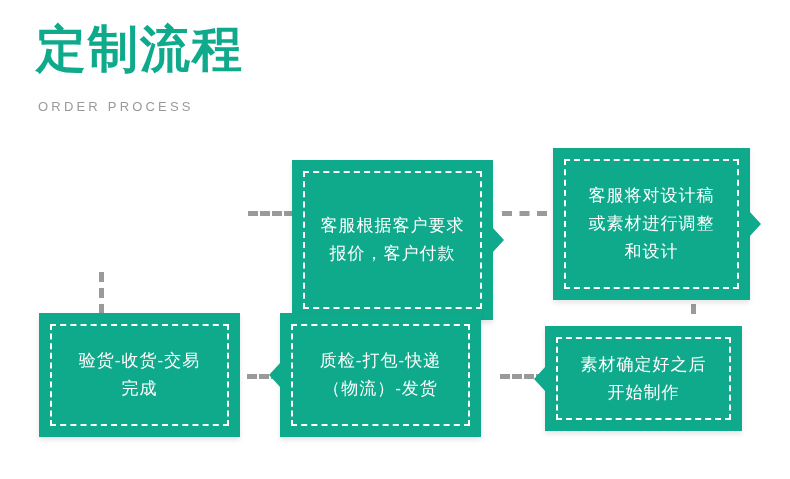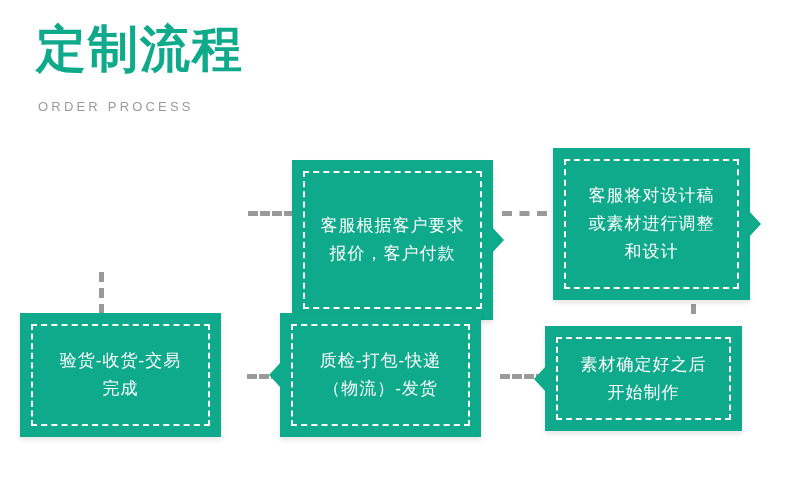--- a/index.html
+++ b/index.html
@@ -150,20 +150,20 @@
   </div>
 
   <div class="box" style="left:280px; top:313px; width:201px; height:124px;">
     <div class="arrow-left"></div>
     <div class="inner">
       <div class="label">质检-打包-快递
 （物流）-发货</div>
     </div>
   </div>
 
-  <div class="box" style="left:20px; top:313px; width:201px; height:124px;">
+  <div class="box" style="left:39px; top:313px; width:201px; height:124px;">
     <div class="inner">
       <div class="label">验货-收货-交易
 完成</div>
     </div>
   </div>
 
 </div>
 
 </body></html>

